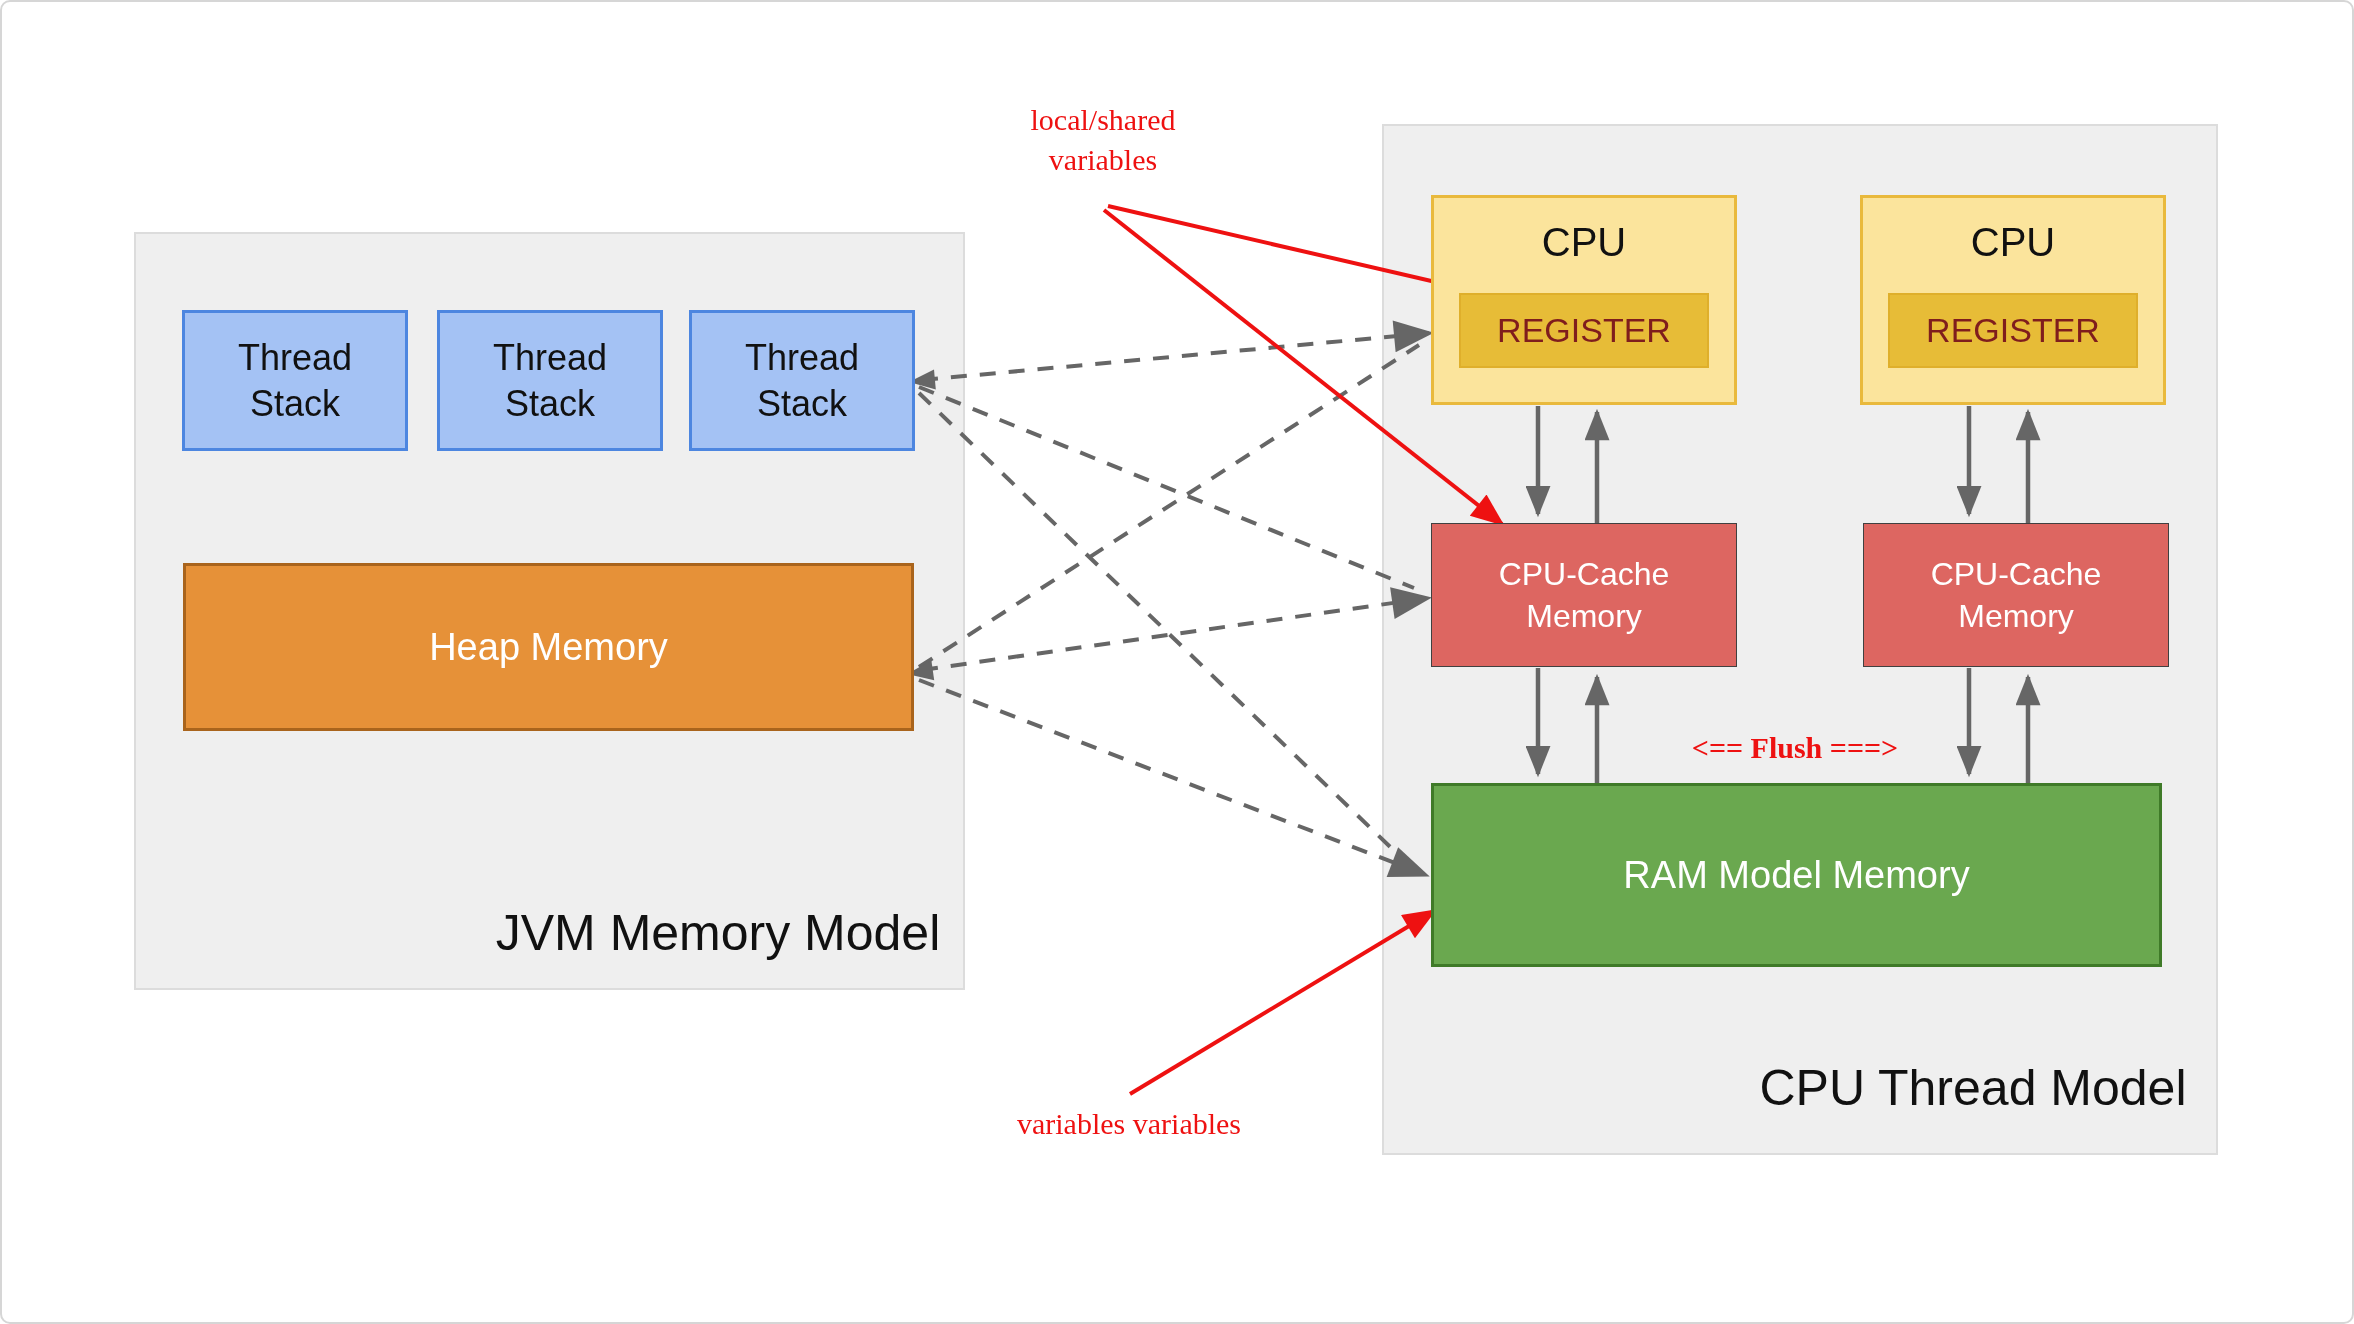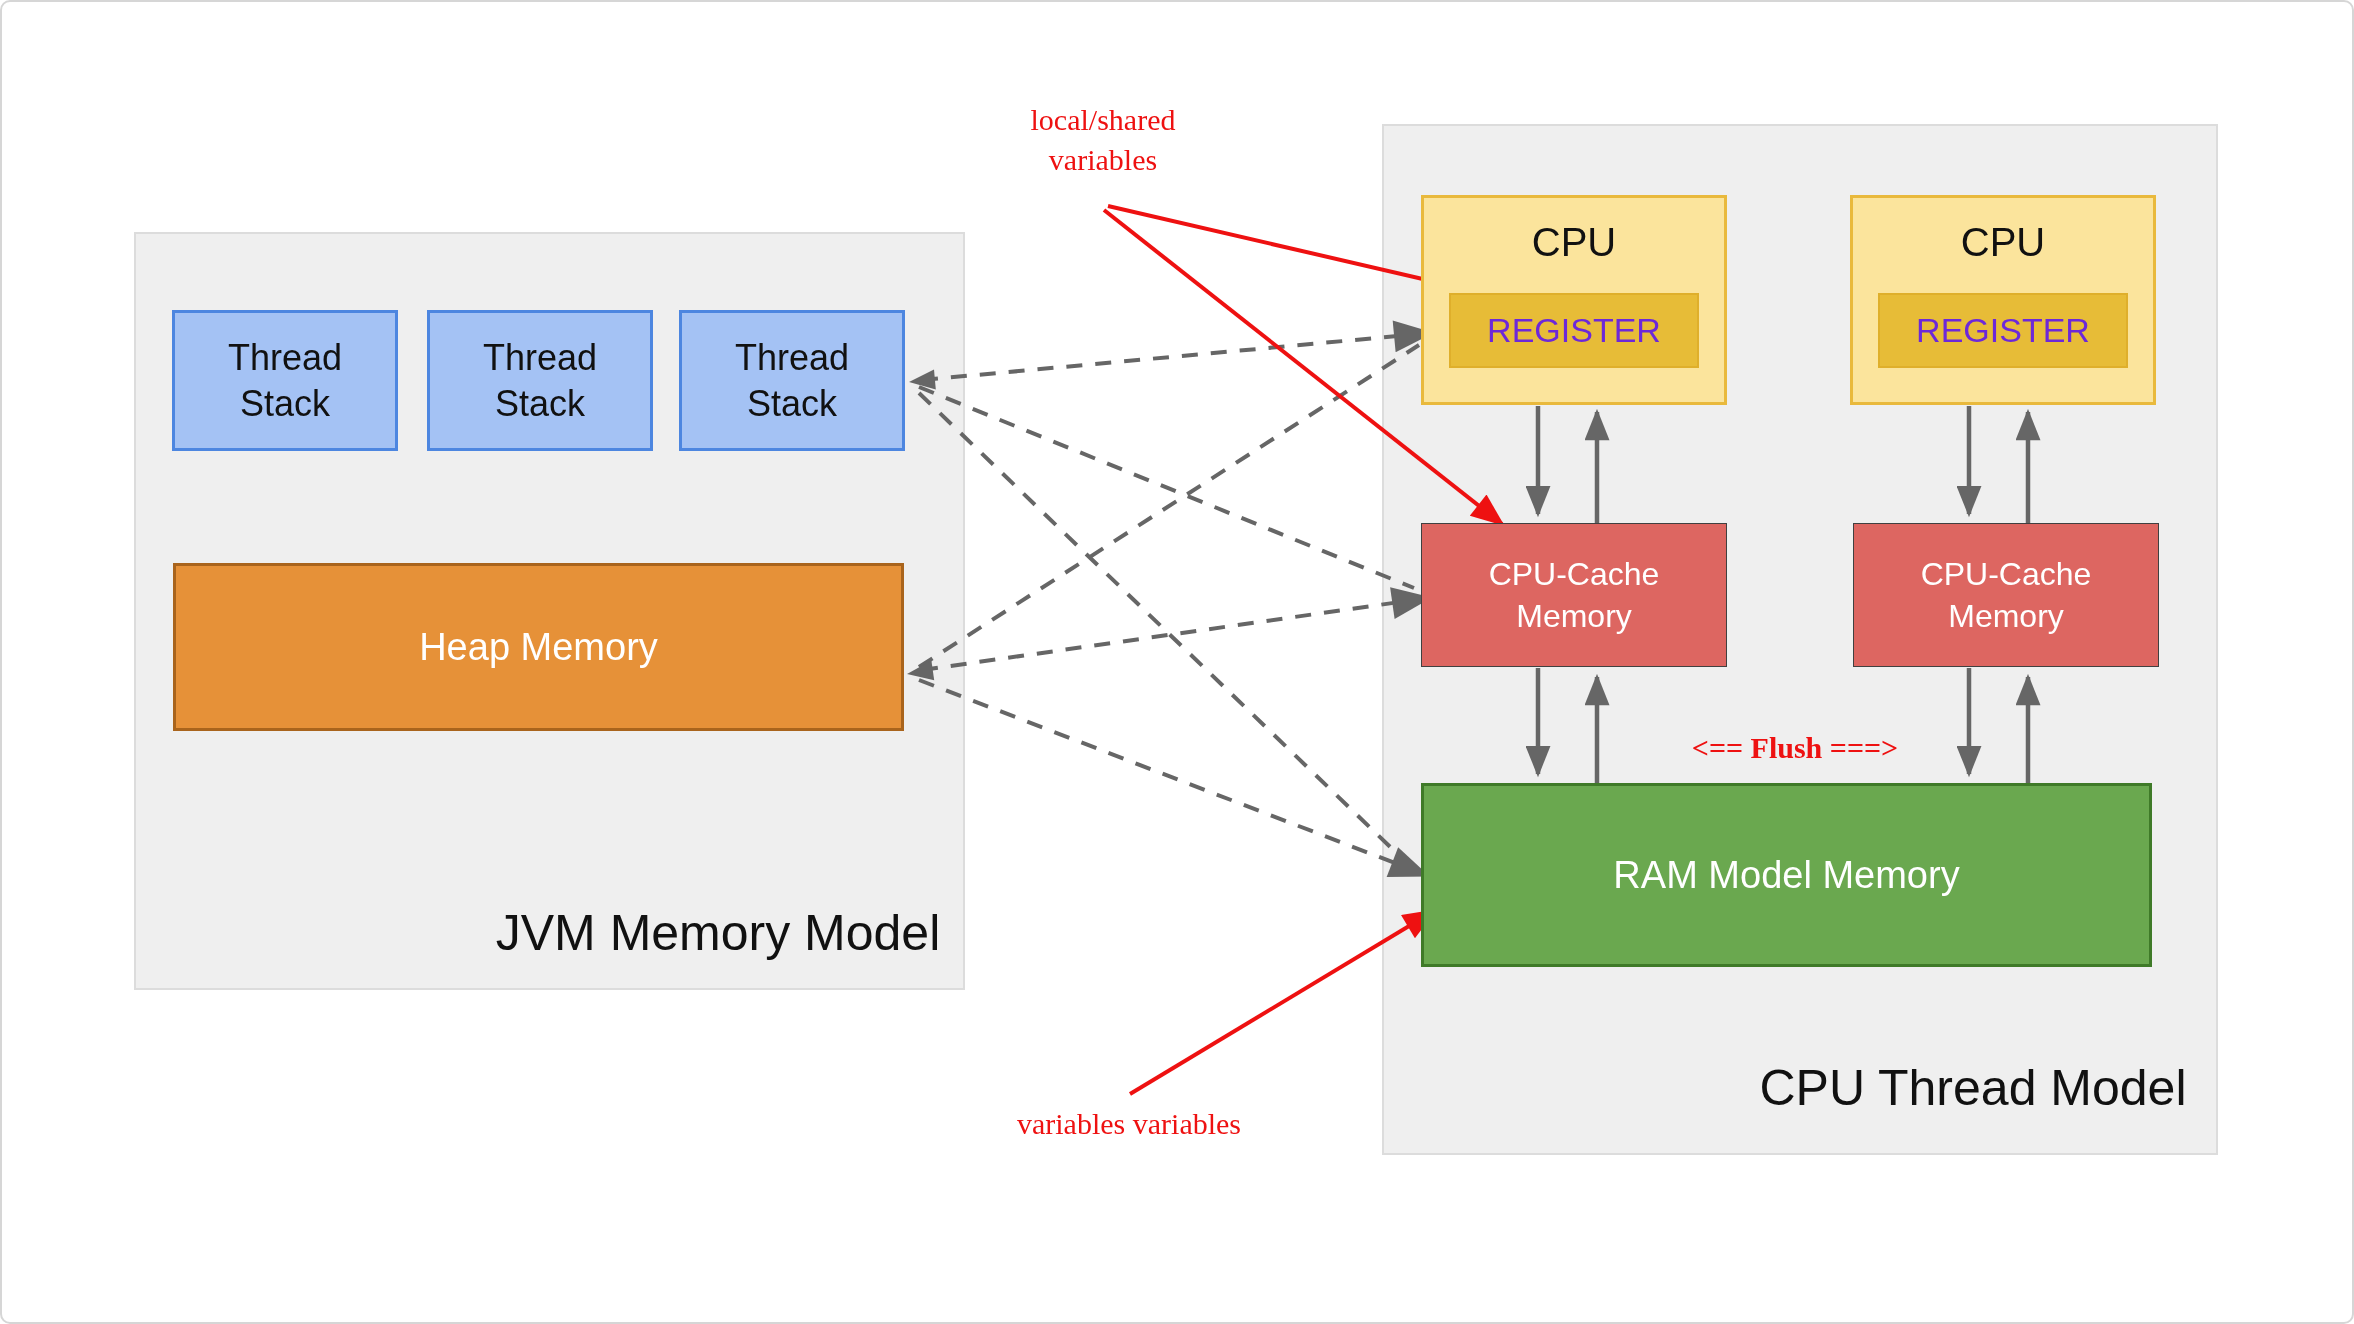--- a/index.html
+++ b/index.html
@@ -28,20 +28,21 @@
     white-space:nowrap;
   }
   .box {
     position:absolute;
     box-sizing:border-box;
     display:flex;
     align-items:center;
     justify-content:center;
     text-align:center;
     white-space:pre-line;
+    margin-left:10px;
   }
   .thread-stack {
     background:#a4c2f4;
     border:3px solid #4d86e0;
     color:#111;
     font-size:36px;
     line-height:46px;
   }
   .heap {
     background:#e69138;
@@ -61,21 +62,21 @@
     font-size:40px;
   }
   .register {
     position:absolute;
     left:25px; top:95px;
     width:250px; height:75px;
     background:#e7bc37;
     border:2px solid #dfaf2b;
     box-sizing:border-box;
     display:flex; align-items:center; justify-content:center;
-    color:#6d28d9;
+    color:#7f1d1d;
     font-size:34px;
   }
   .cache {
     background:#dd6661;
     border:1px solid #404040;
     color:#ffffff;
     font-size:32px;
     line-height:42px;
   }
   .ram {

